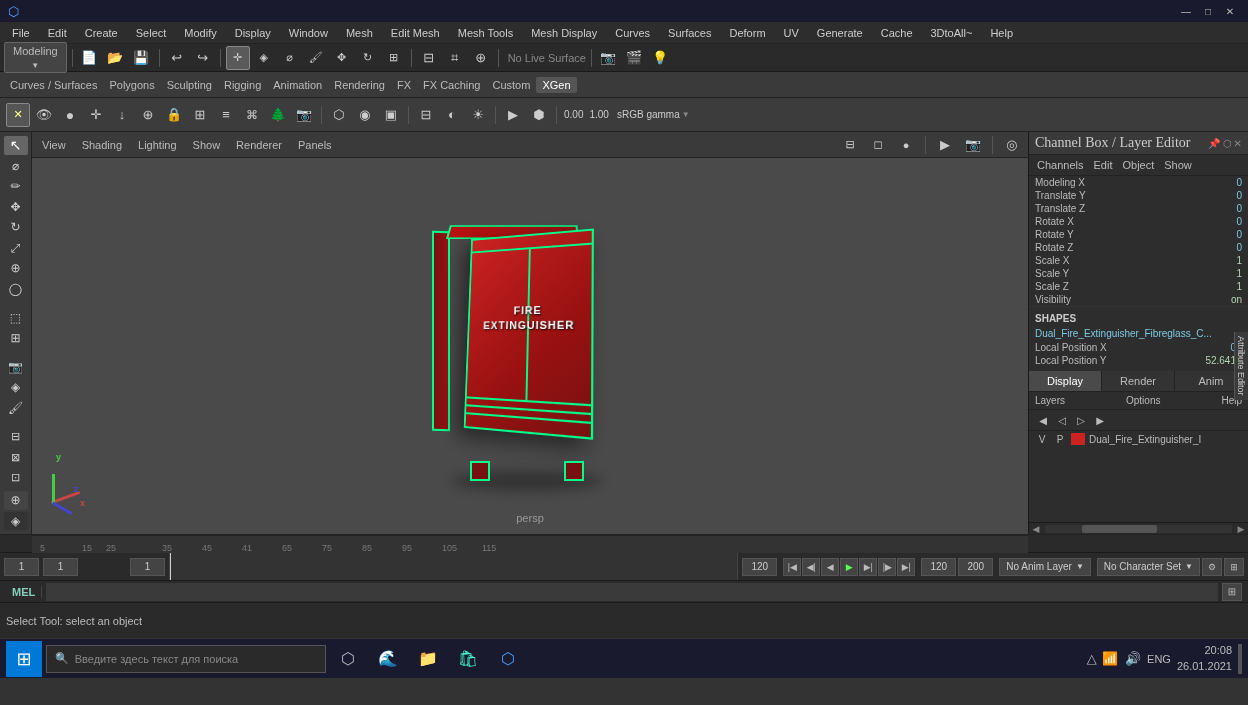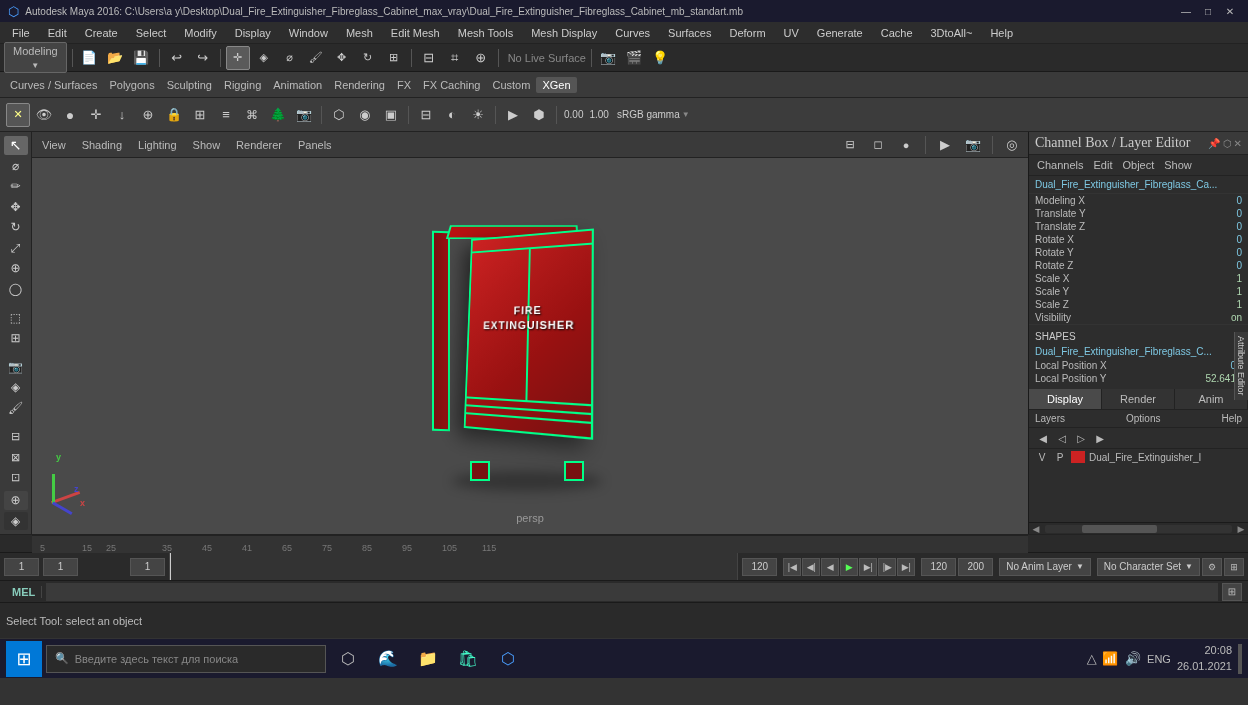--- a/index.html
+++ b/index.html
@@ -50,21 +50,21 @@
     #channel-menus { display: flex; gap: 2px; padding: 3px 4px; border-bottom: 1px solid #222; }
     .ch-menu { color: #bbb; font-size: 11px; cursor: pointer; padding: 1px 4px; }
     #object-name { padding: 3px 6px; color: #7ec8e3; font-size: 10px; border-bottom: 1px solid #333; white-space: nowrap; overflow: hidden; text-overflow: ellipsis; }
 
     .channel-row { display: flex; justify-content: space-between; padding: 1px 6px; align-items: center; }
     .channel-name { color: #bbb; font-size: 10px; }
     .channel-value { color: #afd7b0; font-size: 10px; text-align: right; min-width: 30px; }
     .channel-value.zero { color: #7ec8e3; }
 
     #shapes-section { padding: 4px 6px; border-top: 1px solid #333; }
-    .section-header { color: #ccc; font-size: 10px; font-weight: normal; padding: 2px 0; }
+    .section-header { color: #ccc; font-size: 10px; font-weight: bold; padding: 2px 0; }
     .shape-name { color: #7ec8e3; font-size: 10px; padding: 2px 0; white-space: nowrap; overflow: hidden; text-overflow: ellipsis; }
 
     #display-tabs { display: flex; border-bottom: 1px solid #222; background: #333; }
     .display-tab { flex: 1; text-align: center; padding: 4px 2px; cursor: pointer; color: #bbb; font-size: 11px; border-right: 1px solid #222; }
     .display-tab.active { background: #4a4a4a; color: #fff; }
 
     #layers-bar { display: flex; justify-content: space-between; align-items: center; padding: 3px 6px; border-bottom: 1px solid #222; }
     .layers-menu { color: #bbb; font-size: 10px; cursor: pointer; }
 
     #layers-icons { display: flex; gap: 3px; padding: 3px 6px; border-bottom: 1px solid #222; align-items: center; }
@@ -137,21 +137,20 @@
 
     .anim-select { height: 18px; background: #444; border: 1px solid #555; color: #ccc; font-size: 10px; padding: 0 2px; display: flex; align-items: center; gap: 4px; cursor: pointer; }
     .anim-select::after { content: '▼'; font-size: 8px; }
   </style>
 </head>
 <body>
 
 <div id="titlebar">
   <div class="title-left">
     <span style="color:#4a9eff; font-size:13px;">⬡</span>
-    <span style="font-size:10px; white-space:nowrap; overflow:hidden; max-width:900px; text-overflow:ellipsis;">Autodesk Maya 2016: C:\Users\a y\Desktop\Dual_Fire_Extinguisher_Fibreglass_Cabinet_max_vray\Dual_Fire_Extinguisher_Fibreglass_Cabinet_mb_standart.mb</span>
   </div>
   <div class="win-controls">
     <div class="win-btn">—</div>
     <div class="win-btn">□</div>
     <div class="win-btn close">✕</div>
   </div>
 </div>
 
 <div id="menubar">
   <div class="menu-item">File</div>
@@ -360,21 +359,20 @@
       </div>
     </div>
 
     <div id="channel-menus">
       <span class="ch-menu">Channels</span>
       <span class="ch-menu">Edit</span>
       <span class="ch-menu">Object</span>
       <span class="ch-menu">Show</span>
     </div>
 
-    <div id="object-name">Dual_Fire_Extinguisher_Fibreglass_Ca...</div>
 
     <div>
       <div class="channel-row">
         <span class="channel-name">Modeling X</span>
         <span class="channel-value zero">0</span>
       </div>
       <div class="channel-row">
         <span class="channel-name">Translate Y</span>
         <span class="channel-value zero">0</span>
       </div>

